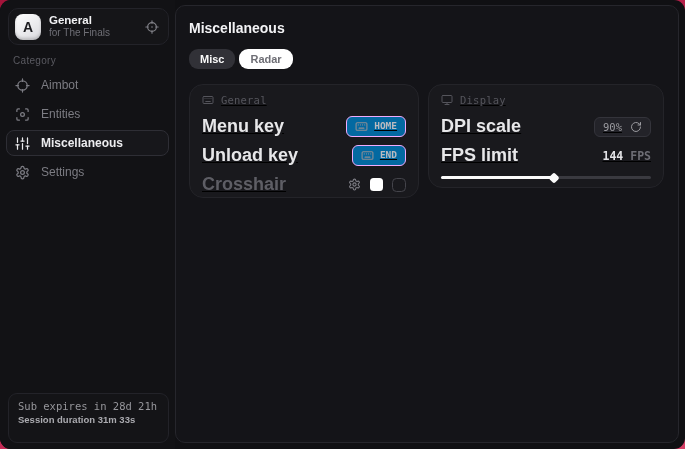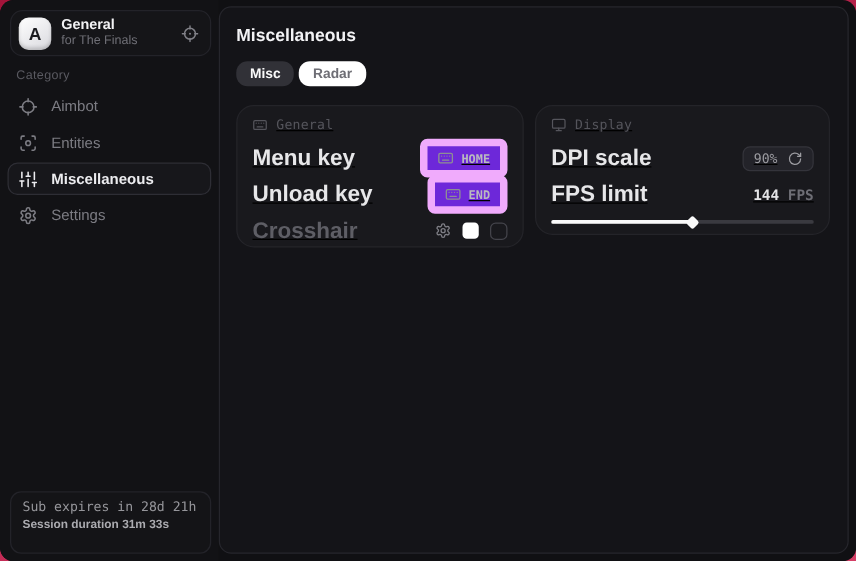--- a/index.html
+++ b/index.html
@@ -47,21 +47,21 @@
   .card{border:1px solid #242429;border-radius:14px;background:#19191d;padding:9px 12px 4px 12px;text-decoration:underline;}
   .card-general{width:234px;}
   .card-display{width:240px;}
   .card-header{display:flex;align-items:center;gap:7px;color:#55555c;
     font-family:"DejaVu Sans Mono","Liberation Mono",monospace;font-size:10.5px;letter-spacing:.2px;}
   .card-header svg{width:12px;height:12px;}
   .row{display:flex;align-items:center;justify-content:space-between;height:17px;margin-top:12px;}
   .row-label{font-size:18px;font-weight:600;color:#e7e7e9;}
   .row-label.dim{color:#5e5e65;}
 
-  .key-btn{display:flex;align-items:flex-end;gap:6px;background:#6d28d9;border:6px solid #f0abfc;
+  .key-btn{display:flex;align-items:flex-start;gap:6px;background:#0369a1;border:1px solid #f0abfc;
     border-radius:6px;padding:3px 8px;cursor:pointer;
     font-family:"DejaVu Sans Mono","Liberation Mono",monospace;font-size:9.5px;font-weight:700;color:#bababf;}
   .key-btn svg{width:13px;height:13px;color:#8e8e94;}
 
   .crosshair-controls{display:flex;align-items:center;gap:9px;}
   .mini-gear{color:#7e7e85;display:flex;cursor:pointer;}
   .mini-gear svg{width:13px;height:13px;}
   .swatch{width:13px;height:13px;border-radius:3.5px;cursor:pointer;}
   .checkbox{width:14px;height:14px;border:1.6px solid #44444b;border-radius:4.5px;cursor:pointer;}
 

